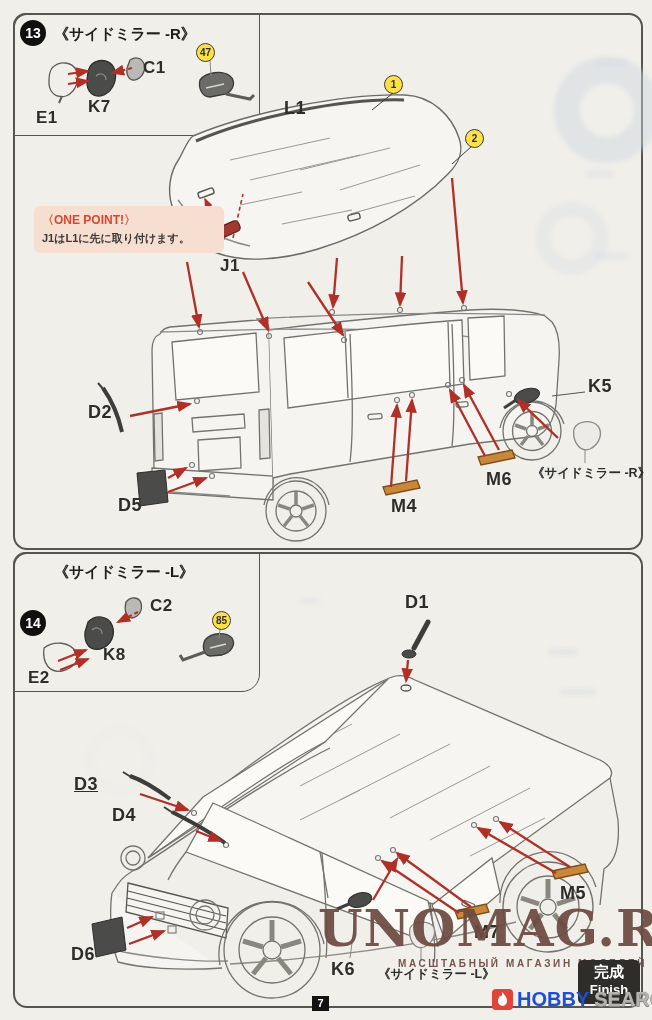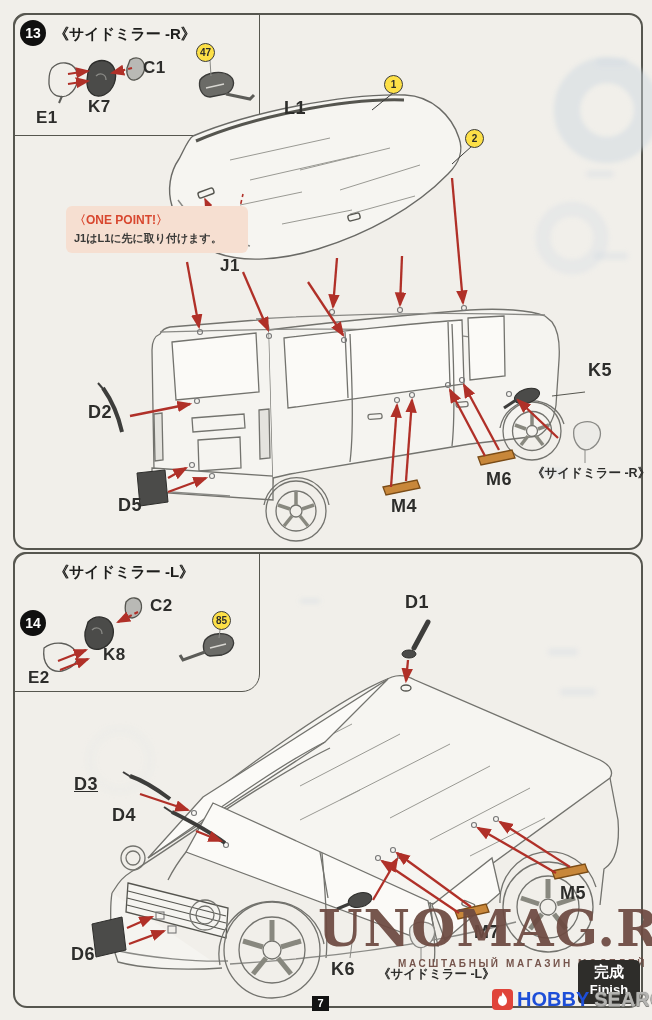--- a/index.html
+++ b/index.html
@@ -11,21 +11,21 @@
   .lbl{position:absolute;font-weight:bold;color:#2d2d2b;font-size:17px;z-index:6;letter-spacing:.5px;}
   .lbl.big{font-size:18px;}
   .badge{position:absolute;width:26px;height:26px;border-radius:50%;background:#101010;color:#fff;
          font-weight:bold;font-size:14px;line-height:26px;text-align:center;z-index:6;}
   .ptitle{position:absolute;font-weight:bold;font-size:15px;color:#1e1e1c;z-index:6;}
   .circnum{position:absolute;width:17px;height:17px;border:1.3px solid #3a3a38;border-radius:50%;
            background:#fde047;color:#2d2d2b;font-size:10px;font-weight:bold;line-height:17px;
            text-align:center;z-index:6;}
   .note{position:absolute;font-weight:bold;font-size:12.5px;color:#2d2d2b;z-index:6;}
   .onepoint{position:absolute;left:34px;top:206px;width:158px;background:#f6dfd1;border-radius:6px;
-            padding:6px 16px 7px 8px;z-index:6;margin-left:32px;}
+            padding:6px 24px 7px 8px;z-index:6;}
   .onepoint .t{color:#d8472f;font-weight:bold;font-size:12px;}
   .onepoint .b{color:#3a3a38;font-weight:bold;font-size:11px;margin-top:2px;}
   .watermark{position:absolute;left:318px;top:903px;z-index:5;opacity:.93;pointer-events:none;}
   .watermark .wm1{font-family:"DejaVu Serif","Liberation Serif",serif;font-weight:bold;
                   font-size:51px;color:#6d4a41;letter-spacing:1px;line-height:1;}
   .watermark .wm2{font-weight:bold;font-size:10px;color:#6d4a41;letter-spacing:2.6px;margin:4px 0 0 80px;}
   .finishbox{position:absolute;left:578px;top:960px;width:62px;height:44px;background:#2e2d2a;
              border-radius:5px;color:#fff;text-align:center;z-index:7;}
   .finishbox .f1{font-size:15px;font-weight:bold;line-height:20px;margin-top:2px;}
   .finishbox .f2{font-size:13px;font-weight:bold;line-height:16px;}
@@ -339,21 +339,21 @@
   <div class="circnum" style="left:465px;top:129px;">2</div>
   <div class="onepoint">
     <div class="t">〈ONE POINT!〉</div>
     <div class="b">J1はL1に先に取り付けます。</div>
   </div>
   <div class="lbl" style="left:220px;top:256px;">J1</div>
   <div class="lbl big" style="left:88px;top:402px;">D2</div>
   <div class="lbl big" style="left:118px;top:495px;">D5</div>
   <div class="lbl big" style="left:391px;top:496px;">M4</div>
   <div class="lbl big" style="left:486px;top:469px;">M6</div>
-  <div class="lbl big" style="left:588px;top:360px;">K5</div>
+  <div class="lbl big" style="left:588px;top:376px;">K5</div>
   <div class="note" style="left:532px;top:465px;">《サイドミラー -R》</div>
 
   <div class="badge" style="left:20px;top:580px;margin-top:30px;">14</div>
   <div class="ptitle" style="left:54px;top:563px;">《サイドミラー -L》</div>
   <div class="lbl" style="left:150px;top:596px;">C2</div>
   <div class="lbl" style="left:103px;top:645px;">K8</div>
   <div class="lbl" style="left:28px;top:668px;">E2</div>
   <div class="circnum" style="left:212px;top:611px;">85</div>
   <div class="lbl big" style="left:405px;top:592px;">D1</div>
   <div class="lbl big" style="left:74px;top:774px;text-decoration:underline;">D3</div>

